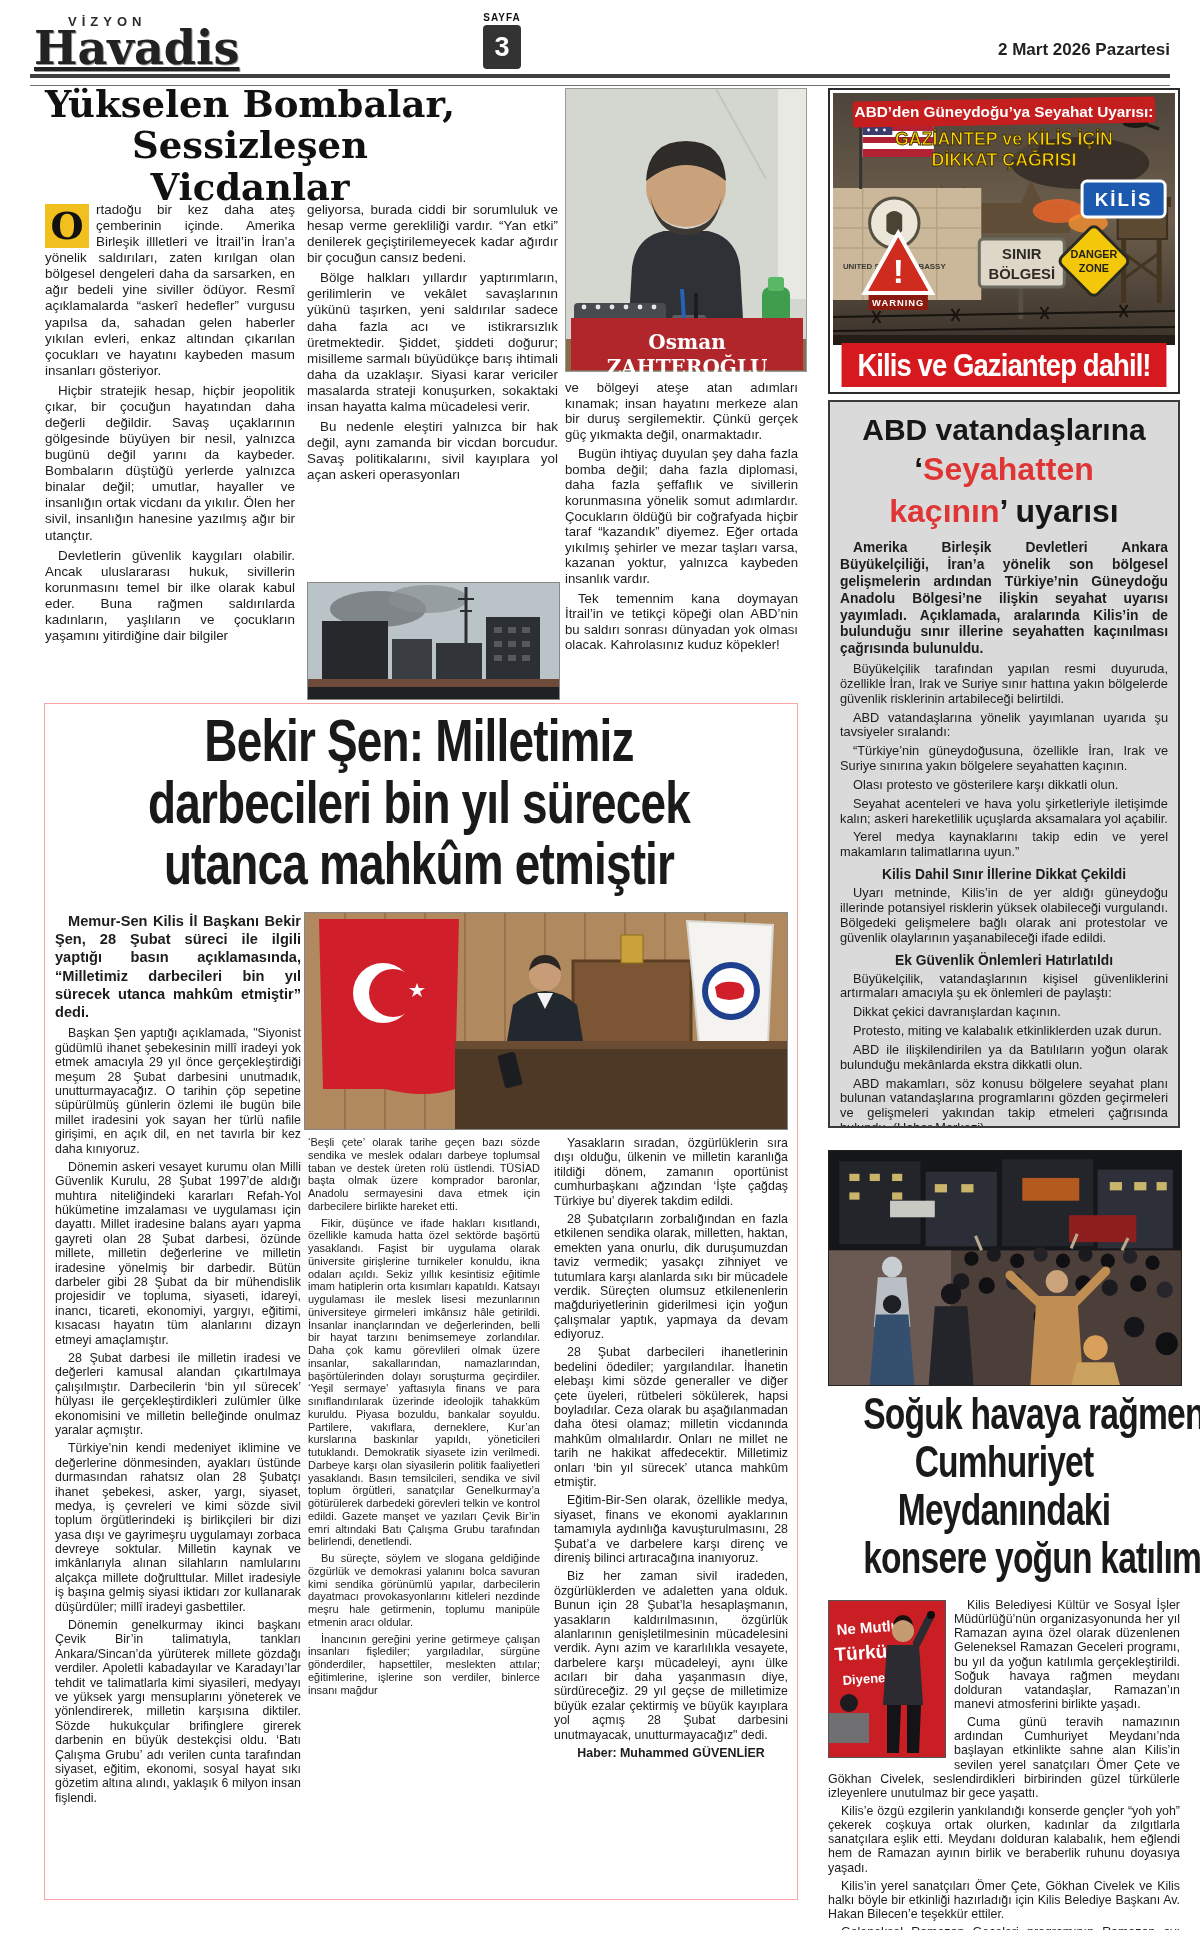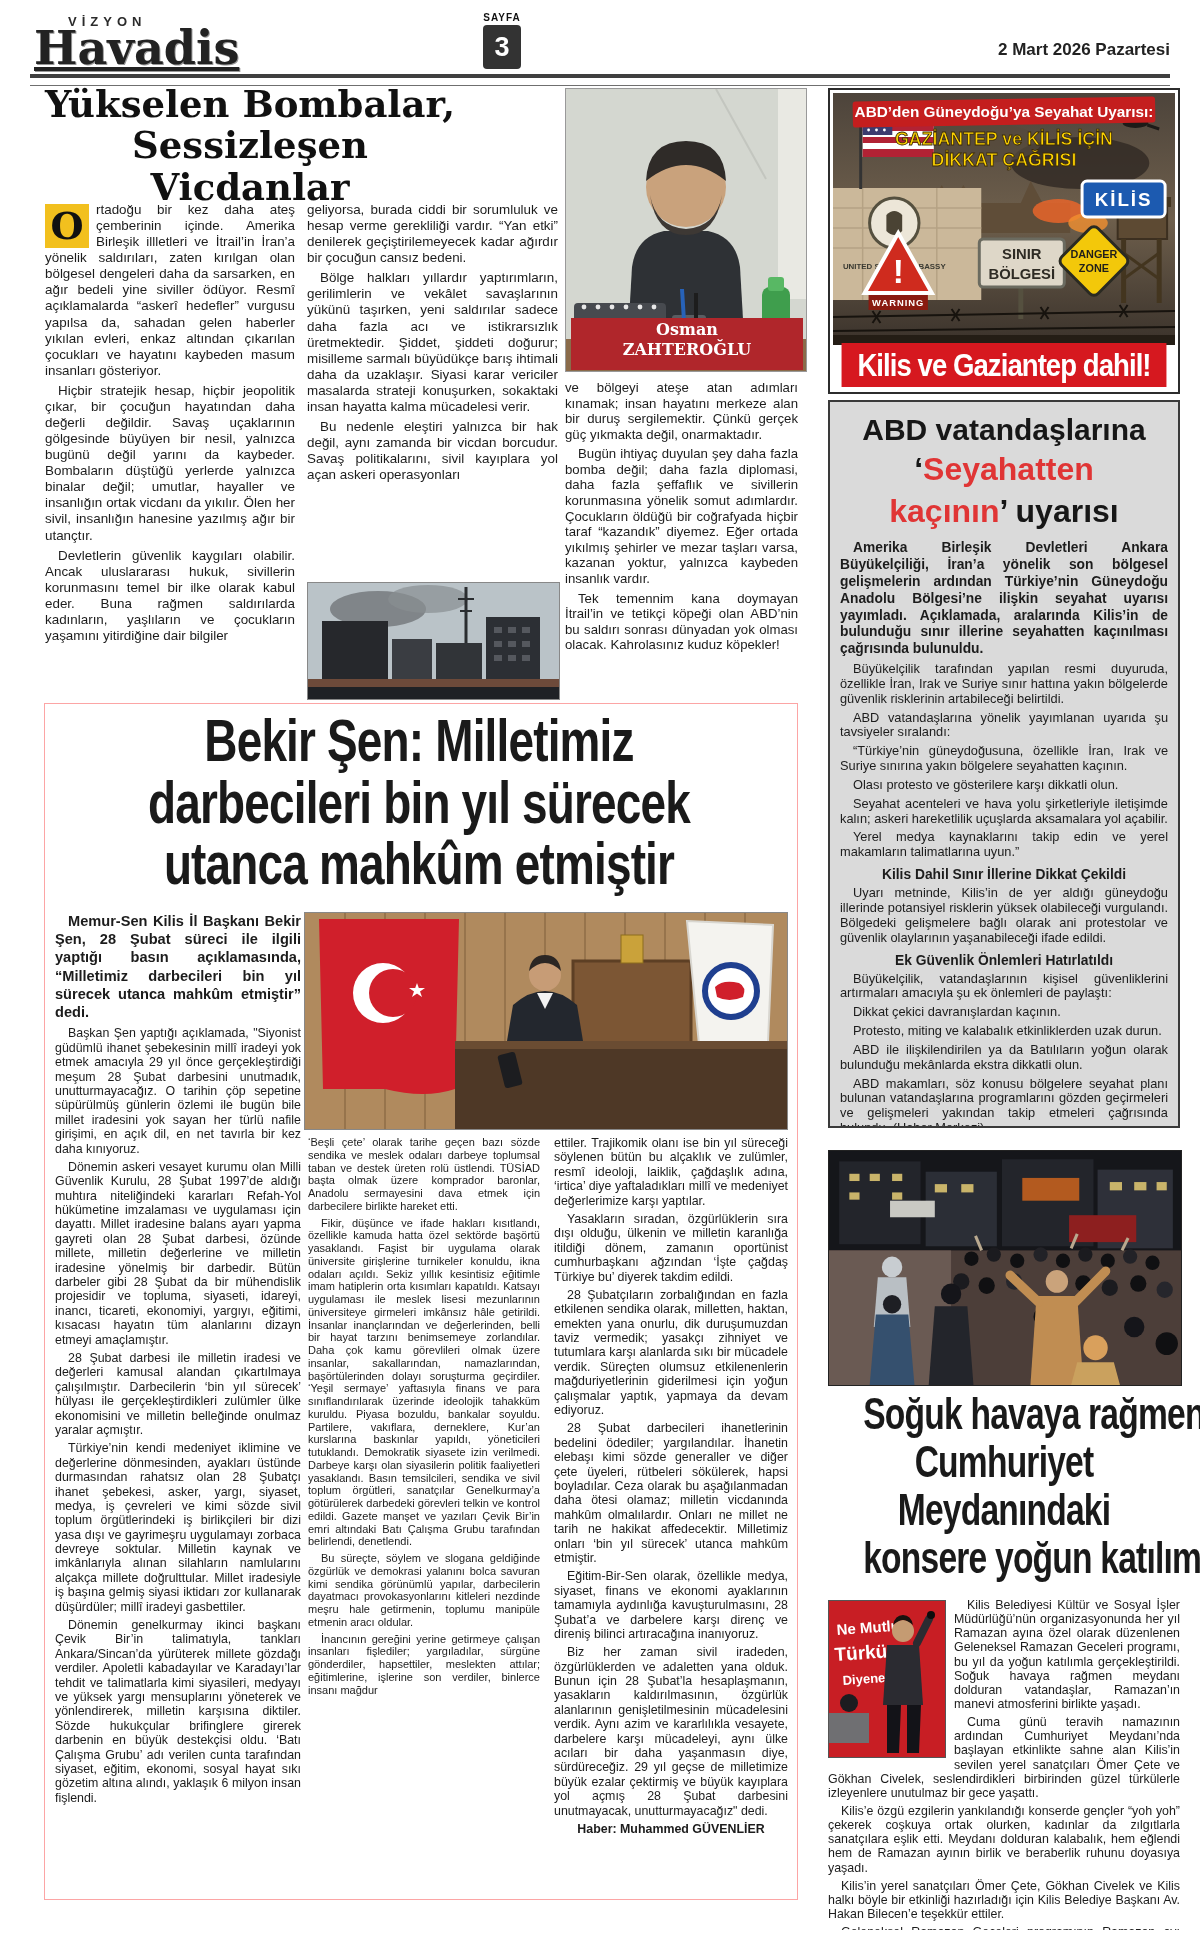--- a/index.html
+++ b/index.html
@@ -25,21 +25,21 @@
   
   #bombs-headline{position:absolute;left:40px;top:84px;width:420px;text-align:center;
       font-family:"DejaVu Serif",serif;font-weight:bold;font-size:37px;line-height:1.12;color:#111;}
   #bombs-col1{left:45px;top:202px;width:250px;height:497px;font-size:13.4px;line-height:1.2;}
   #bombs-col2{left:307px;top:202px;width:251px;height:372px;font-size:13.4px;line-height:1.2;}
   #bombs-col3{left:565px;top:380px;width:233px;height:296px;font-size:13.2px;line-height:1.18;}
   .dropcap{float:left;width:44px;height:44px;background:#f2c01e;color:#111;text-align:center;
            font-family:"DejaVu Serif",serif;font-weight:bold;font-size:38px;line-height:44px;margin:2px 7px 0 0;}
   #osman-photo{position:absolute;left:565px;top:88px;width:240px;height:282px;border:1px solid #999;}
   #osman-byline{position:absolute;left:571px;top:318px;width:232px;height:52px;background:#b0262b;
-      color:#fff;text-align:center;font-family:"DejaVu Serif",serif;font-weight:bold;font-size:16px;line-height:1.25;padding-top:2px;box-sizing:border-box;}
+      color:#fff;text-align:center;font-family:"DejaVu Serif",serif;font-weight:bold;font-size:20px;line-height:1.25;padding-top:12px;box-sizing:border-box;}
   #city-photo{position:absolute;left:307px;top:582px;width:251px;height:116px;border:1px solid #888;}
   
   #bekir-box{position:absolute;left:44px;top:703px;width:754px;height:1197px;border:1px solid #fca5a5;box-sizing:border-box;background:#fff;}
   #bekir-headline{position:absolute;left:0;top:6px;width:748px;text-align:center;font-weight:bold;color:#1a1a1a;}
   #bekir-headline .hl{display:block;font-size:56px;line-height:1.1;transform:scale(.82,1.05);transform-origin:50% 50%;white-space:nowrap;letter-spacing:-1px;}
   #bekir-col1{left:10px;top:208px;width:246px;height:966px;font-size:12.4px;line-height:1.16;}
   #bekir-intro{font-weight:bold;font-size:14.6px;line-height:1.25;text-indent:13px;margin-bottom:5px;}
   #bekir-photo{position:absolute;left:259px;top:208px;width:482px;height:216px;border:1px solid #888;}
   #bekir-col2{left:263px;top:432px;width:232px;height:742px;font-size:11px;line-height:1.16;}
   #bekir-col3{left:509px;top:432px;width:234px;height:742px;font-size:12.4px;line-height:1.16;}
@@ -229,21 +229,20 @@
     <div id="bekir-col2" class="coltext">
       <div>
           <p class="para ni">‘Beşli çete’ olarak tarihe geçen bazı sözde sendika ve meslek odaları darbeye toplumsal taban ve destek üreten rolü üstlendi. TÜSİAD başta olmak üzere komprador baronlar, Anadolu sermayesini dava etmek için darbecilere birlikte hareket etti.</p>
           <p class="para">Fikir, düşünce ve ifade hakları kısıtlandı, özellikle kamuda hatta özel sektörde başörtü yasaklandı. Faşist bir uygulama olarak üniversite girişlerine turnikeler konuldu, ikna odaları açıldı. Sekiz yıllık kesintisiz eğitimle imam hatiplerin orta kısımları kapatıldı. Katsayı uygulaması ile meslek lisesi mezunlarının üniversiteye girmeleri imkânsız hâle getirildi. İnsanlar inançlarından ve değerlerinden, belli bir hayat tarzını benimsemeye zorlandılar. Daha çok kamu görevlileri olmak üzere insanlar, sakallarından, namazlarından, başörtülerinden dolayı soruşturma geçirdiler. ‘Yeşil sermaye’ yaftasıyla finans ve para sınıflandırılarak üzerinde ideolojik tahakküm kuruldu. Piyasa bozuldu, bankalar soyuldu. Partilere, vakıflara, derneklere, Kur’an kurslarına baskınlar yapıldı, yöneticileri tutuklandı. Demokratik siyasete izin verilmedi. Darbeye karşı olan siyasilerin politik faaliyetleri yasaklandı. Basın temsilcileri, sendika ve sivil toplum örgütleri, sanatçılar Genelkurmay’a götürülerek darbedeki görevleri telkin ve kontrol edildi. Gazete manşet ve yazıları Çevik Bir’in emri altındaki Batı Çalışma Grubu tarafından belirlendi, denetlendi.</p>
           <p class="para">Bu süreçte, söylem ve slogana geldiğinde özgürlük ve demokrasi yalanını bolca savuran kimi sendika görünümlü yapılar, darbecilerin dayatmacı provokasyonlarını kitleleri nezdinde meşru hale getirmenin, toplumu manipüle etmenin aracı oldular.</p>
           <p class="para">İnancının gereğini yerine getirmeye çalışan insanları fişlediler; yargıladılar, sürgüne gönderdiler, hapsettiler, meslekten attılar; eğitimlerine, işlerine son verdiler, binlerce insanı mağdur</p>
         </div>
     </div>
     <div id="bekir-col3" class="coltext">
       <div>
-          <p class="para ni">ettiler. Trajikomik olanı ise bin yıl süreceği söylenen bütün bu alçaklık ve zulümler, resmî ideoloji, laiklik, çağdaşlık adına, ‘irtica’ diye yaftaladıkları millî ve medeniyet değerlerimize karşı yaptılar.</p>
           <p class="para">Yasakların sıradan, özgürlüklerin sıra dışı olduğu, ülkenin ve milletin karanlığa itildiği dönem, zamanın oportünist cumhurbaşkanı ağzından ‘İşte çağdaş Türkiye bu’ diyerek takdim edildi.</p>
           <p class="para">28 Şubatçıların zorbalığından en fazla etkilenen sendika olarak, milletten, haktan, emekten yana onurlu, dik duruşumuzdan taviz vermedik; yasakçı zihniyet ve tutumlara karşı alanlarda sıkı bir mücadele verdik. Süreçten olumsuz etkilenenlerin mağduriyetlerinin giderilmesi için yoğun çalışmalar yaptık, yapmaya da devam ediyoruz.</p>
           <p class="para">28 Şubat darbecileri ihanetlerinin bedelini ödediler; yargılandılar. İhanetin elebaşı kimi sözde generaller ve diğer çete üyeleri, rütbeleri sökülerek, hapsi boyladılar. Ceza olarak bu aşağılanmadan daha ötesi olamaz; milletin vicdanında mahkûm olmalılardır. Onları ne millet ne tarih ne hakikat affedecektir. Milletimiz onları ‘bin yıl sürecek’ utanca mahkûm etmiştir.</p>
           <p class="para">Eğitim-Bir-Sen olarak, özellikle medya, siyaset, finans ve ekonomi ayaklarının tamamıyla aydınlığa kavuşturulmasını, 28 Şubat’a ve darbelere karşı direnç ve direniş bilinci artıracağına inanıyoruz.</p>
           <p class="para">Biz her zaman sivil iradeden, özgürlüklerden ve adaletten yana olduk. Bunun için 28 Şubat’la hesaplaşmanın, yasakların kaldırılmasının, özgürlük alanlarının genişletilmesinin mücadelesini verdik. Aynı azim ve kararlılıkla vesayete, darbelere karşı mücadeleyi, aynı ülke acıları bir daha yaşanmasın diye, sürdüreceğiz. 29 yıl geçse de milletimize büyük ezalar çektirmiş ve büyük kayıplara yol açmış 28 Şubat darbesini unutmayacak, unutturmayacağız" dedi.</p>
           <p class="para by">Haber: Muhammed GÜVENLİER</p>
         </div>
     </div>
   </div>
 

